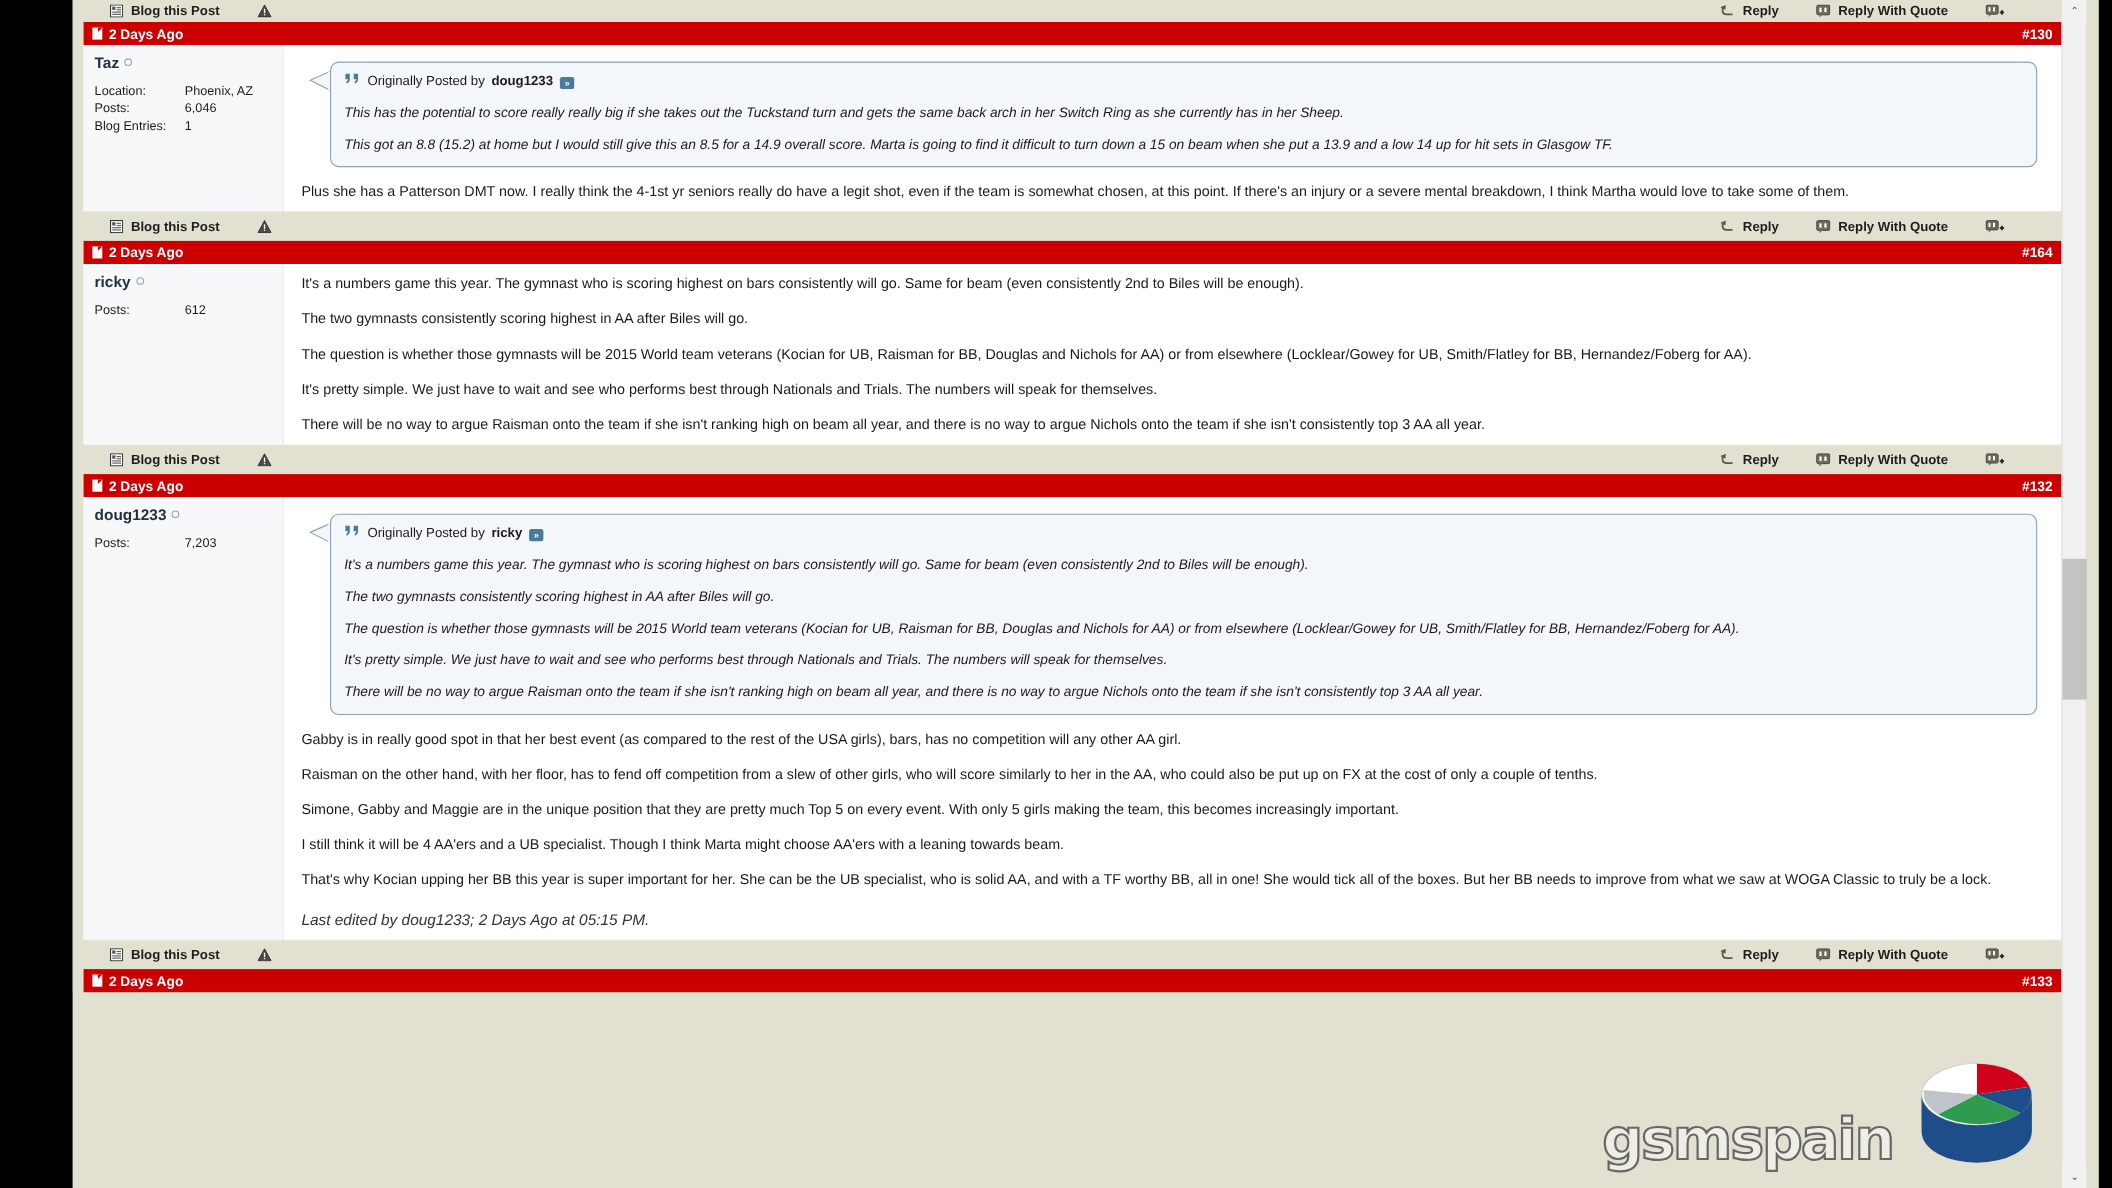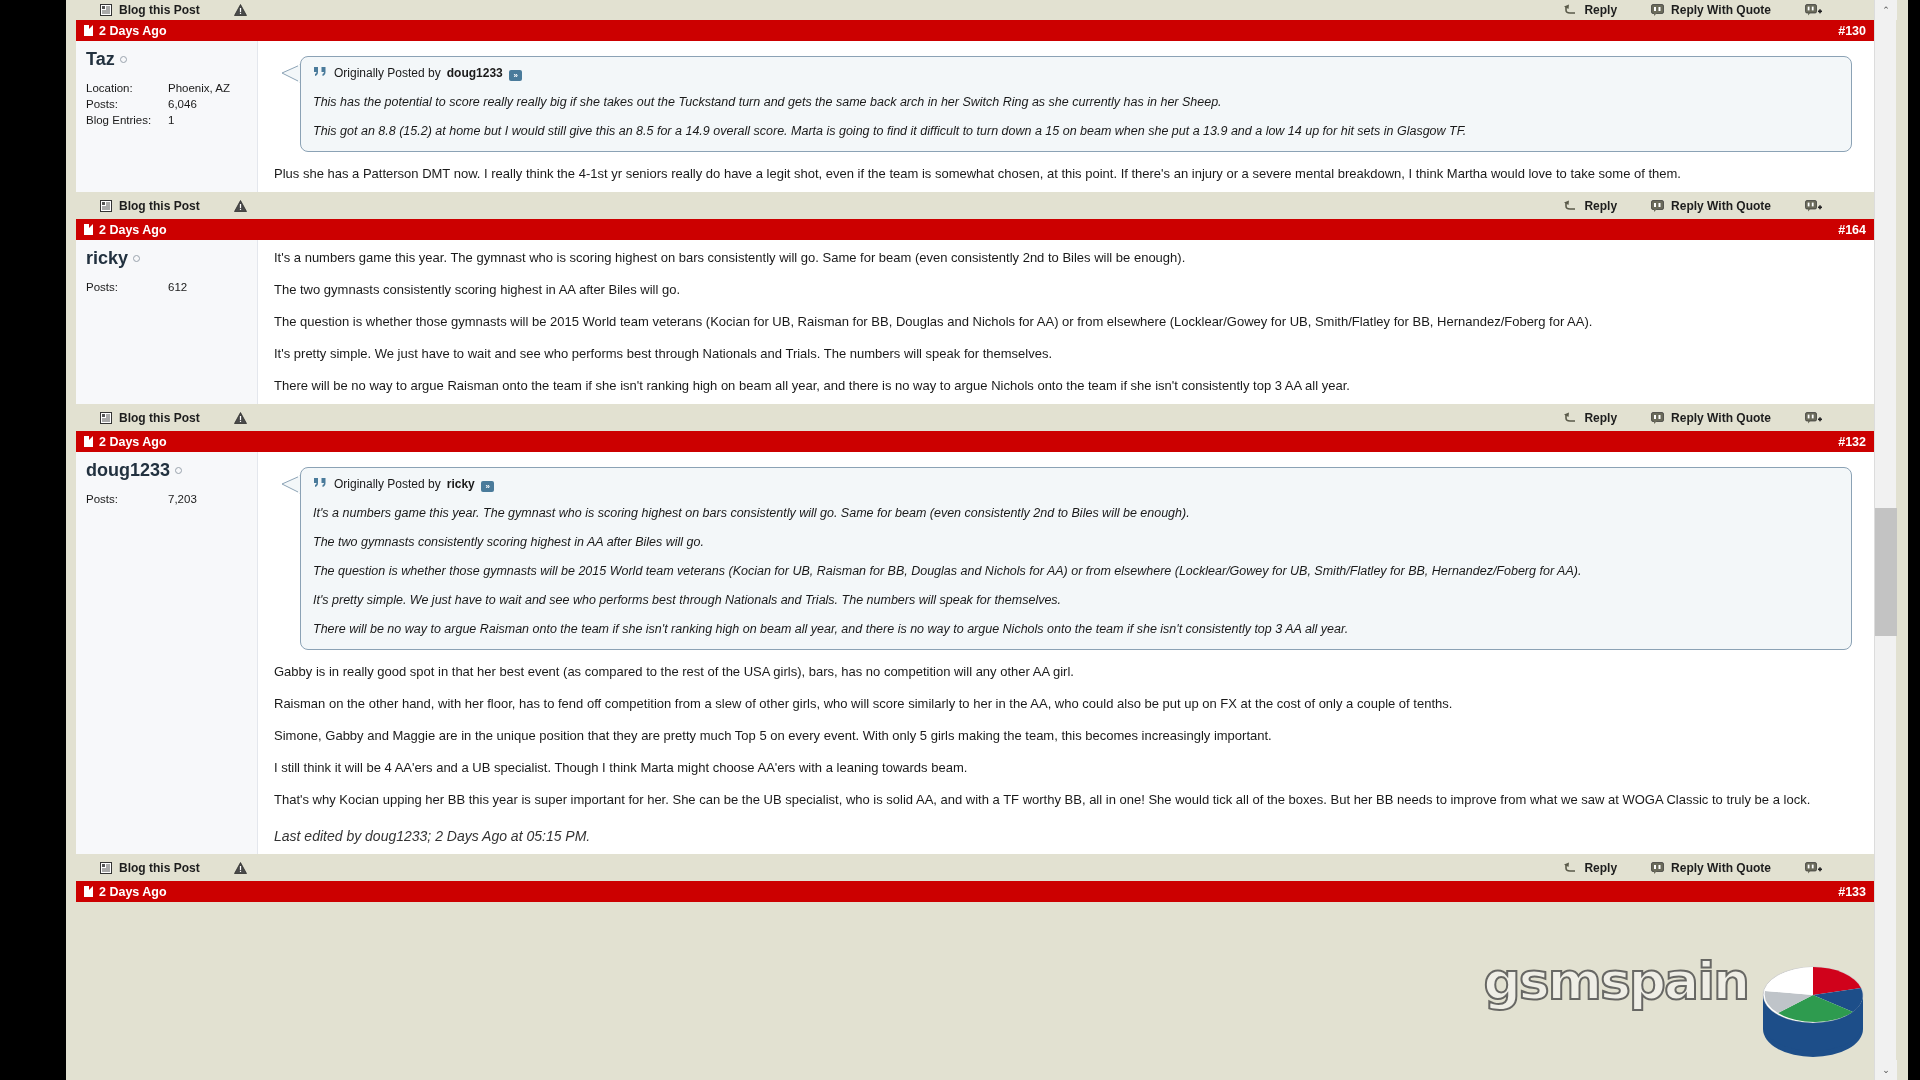--- a/index.html
+++ b/index.html
@@ -102,21 +102,21 @@
     border-bottom: 1px solid #e2e1d1;
   }
   .userinfo {
     width: 182px;
     min-width: 182px;
     background: #f7f8fa;
     border-right: 1px solid #e4e7ed;
     padding: 8px 10px 14px 10px;
   }
   .username {
-    font-size: 18px;
+    font-size: 14px;
     font-weight: bold;
     color: #22313f;
     margin-bottom: 10px;
     white-space: nowrap;
   }
   .username .onlinedot {
     display: inline-block;
     width: 7px; height: 7px;
     border: 1px solid #9aa3ad;
     border-radius: 50%;
@@ -221,24 +221,25 @@
   .ctrl-item {
     display: flex; align-items: center; gap: 7px;
     cursor: pointer;
     white-space: nowrap;
   }
   .ico { display: inline-flex; align-items: center; }
 
   
   #watermark {
     position: absolute;
-    right: 52px; bottom: 18px;
+    right: 68px; bottom: 18px;
     z-index: 40;
     display: flex;
-    gap: 10px;
+    align-items: flex-end;
+    gap: 21px;
     pointer-events: none;
   }
   .wm-text {
     font-family: "DejaVu Sans", sans-serif;
     font-weight: bold;
     font-size: 52px;
     letter-spacing: -2px;
     color: rgba(255,255,255,0.45);
     -webkit-text-stroke: 2px rgba(60,60,60,0.75);
     line-height: 0.95;

